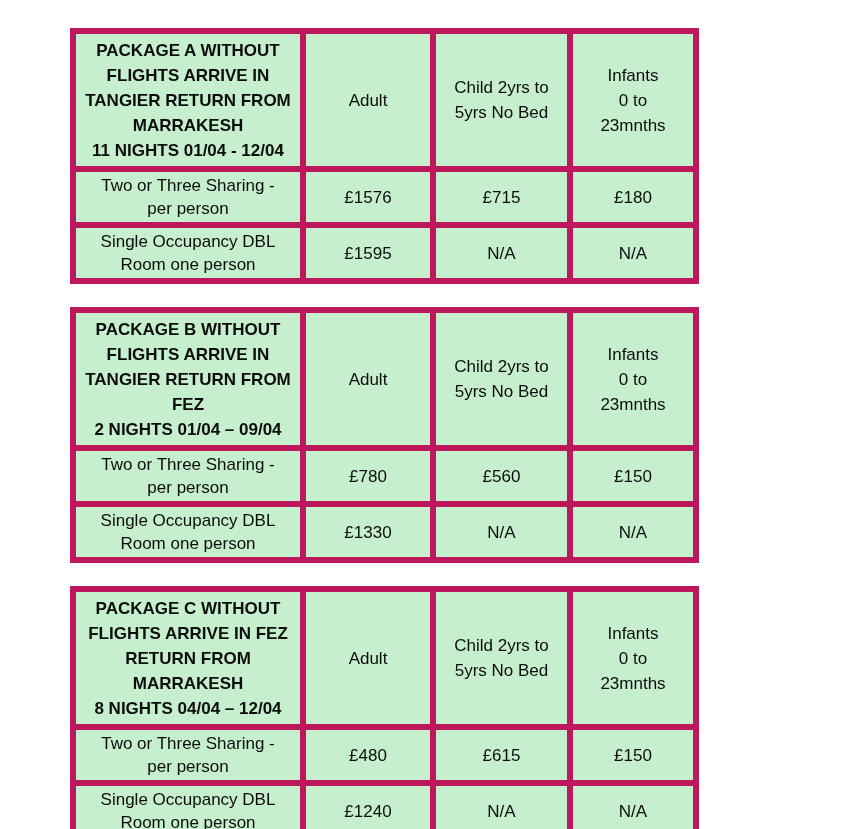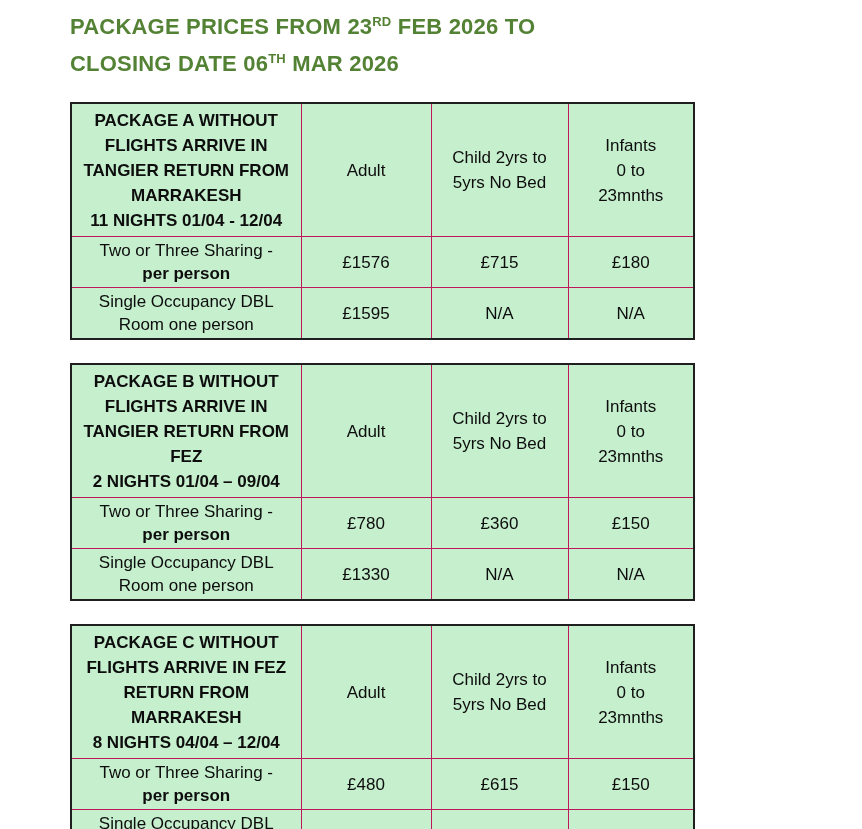--- a/index.html
+++ b/index.html
@@ -37,21 +37,21 @@
     border-collapse: collapse;
     table-layout: fixed;
     width: 623px;
     margin-top: 20px;
     border: 2px solid #1f1f1f;
   }
   table.price-table + table.price-table {
     margin-top: 23px;
   }
   table.price-table td {
-    border: 1px solid #be185d;
+    border: 6px solid #be185d;
     background: #c6efce;
     text-align: center;
     vertical-align: middle;
     color: #0d0d0d;
     padding: 2px 4px;
   }
   td.pkg-cell {
     font-weight: bold;
     font-size: 17px;
     line-height: 25px;
@@ -68,37 +68,36 @@
     font-size: 17px;
     line-height: 23px;
   }
   .row-label-main {
     display: block;
     font-weight: normal;
     text-align: center;
   }
   .row-label-bold {
     display: block;
-    font-weight: bold;
+    font-weight: normal;
   }
   .row-label-multiline {
     white-space: pre-line;
     margin-left: 40px;
   }
   td.price-cell {
     font-size: 18px;
   }
 </style>
 </head>
 <body>
 
 <div class="page">
   <div class="content">
 
-    <h1 class="doc-title"><span><span>PACKAGE PRICES FROM 23</span><sup>RD</sup><span> FEB 2026 TO</span></span><br><span><span>CLOSING DATE 06</span><sup>TH</sup><span> MAR 2026</span></span></h1>
 
     <table class="price-table">
       <colgroup>
           <col style="width:230px">
           <col style="width:130px">
           <col style="width:137px">
           <col style="width:126px">
         </colgroup>
       <tbody>
           <tr>
@@ -153,21 +152,21 @@
         <td class="colhead-cell">Infants
 0 to
 23mnths</td>
       </tr>
       <tr class="data-row">
         <td>
               <span class="row-label-main">Two or Three Sharing -</span>
               <span class="row-label-bold">per person</span>
             </td>
         <td class="price-cell">£780</td>
-        <td class="price-cell">£360</td>
+        <td class="price-cell">£560</td>
         <td class="price-cell">£150</td>
       </tr>
       <tr class="data-row">
         <td class="row-label-multiline">Single Occupancy DBL
 Room one person</td>
         <td class="price-cell">£1330</td>
         <td class="price-cell">N/A</td>
         <td class="price-cell">N/A</td>
       </tr>
     </tbody>

